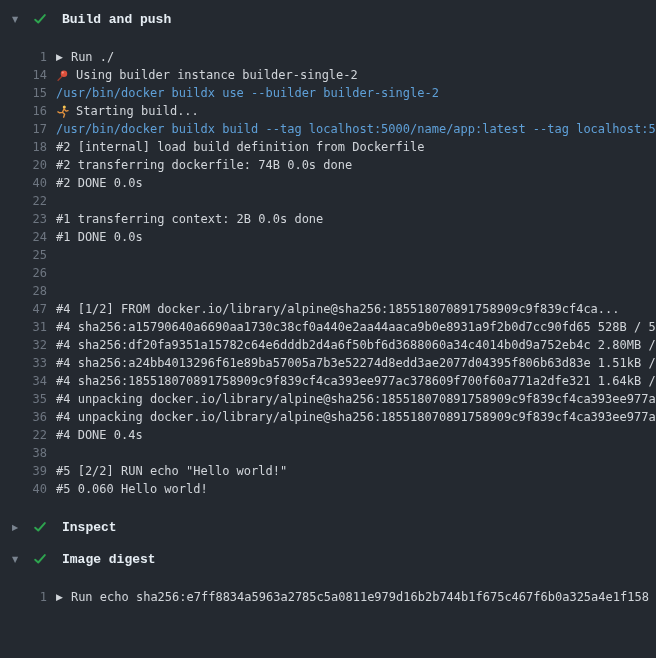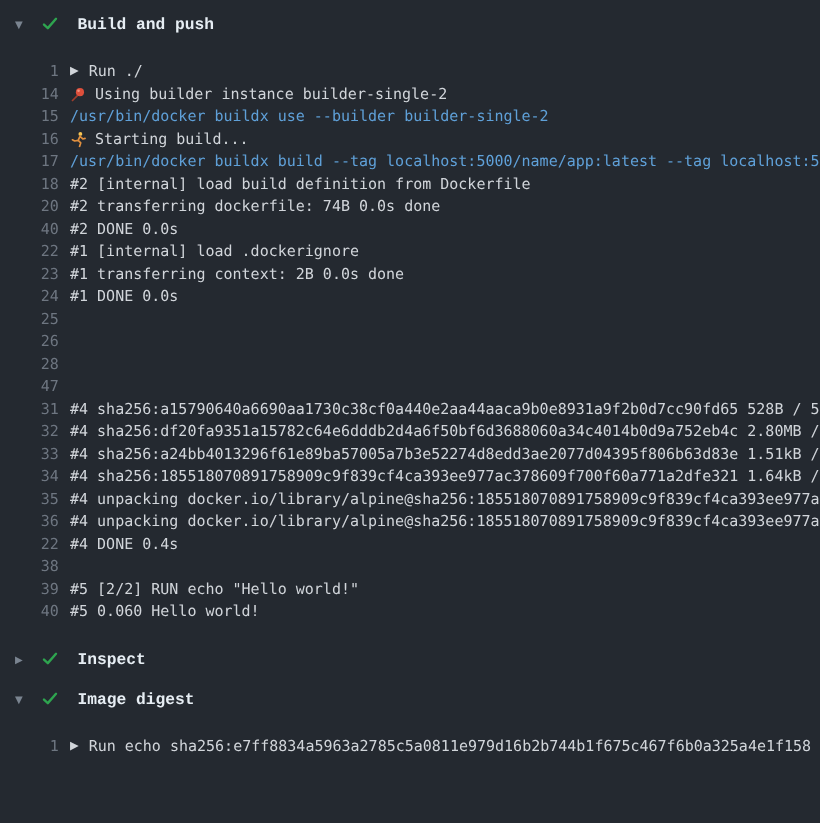--- a/index.html
+++ b/index.html
@@ -142,21 +142,20 @@
         <div class="log-line">
           <span class="lnum">20</span>
           <span class="lcontent"><span class="txt">#2 transferring dockerfile: 74B 0.0s done</span></span>
         </div>
         <div class="log-line">
           <span class="lnum">40</span>
           <span class="lcontent"><span class="txt">#2 DONE 0.0s</span></span>
         </div>
         <div class="log-line">
           <span class="lnum">22</span>
-          <span class="lcontent"><span class="txt">#1 [internal] load .dockerignore</span></span>
         </div>
         <div class="log-line">
           <span class="lnum">23</span>
           <span class="lcontent"><span class="txt">#1 transferring context: 2B 0.0s done</span></span>
         </div>
         <div class="log-line">
           <span class="lnum">24</span>
           <span class="lcontent"><span class="txt">#1 DONE 0.0s</span></span>
         </div>
         <div class="log-line">
@@ -165,20 +164,21 @@
         </div>
         <div class="log-line">
           <span class="lnum">26</span>
         </div>
         <div class="log-line">
           <span class="lnum">28</span>
           <span class="lcontent"><span class="txt"></span></span>
         </div>
         <div class="log-line">
           <span class="lnum">47</span>
+          <span class="lcontent"><span class="txt">#4 [1/2] FROM docker.io/library/alpine@sha256:185518070891758909c9f839cf4ca...</span></span>
         </div>
         <div class="log-line">
           <span class="lnum">31</span>
           <span class="lcontent"><span class="txt">#4 sha256:a15790640a6690aa1730c38cf0a440e2aa44aaca9b0e8931a9f2b0d7cc90fd65 528B / 5</span></span>
         </div>
         <div class="log-line">
           <span class="lnum">32</span>
           <span class="lcontent"><span class="txt">#4 sha256:df20fa9351a15782c64e6dddb2d4a6f50bf6d3688060a34c4014b0d9a752eb4c 2.80MB /</span></span>
         </div>
         <div class="log-line">

